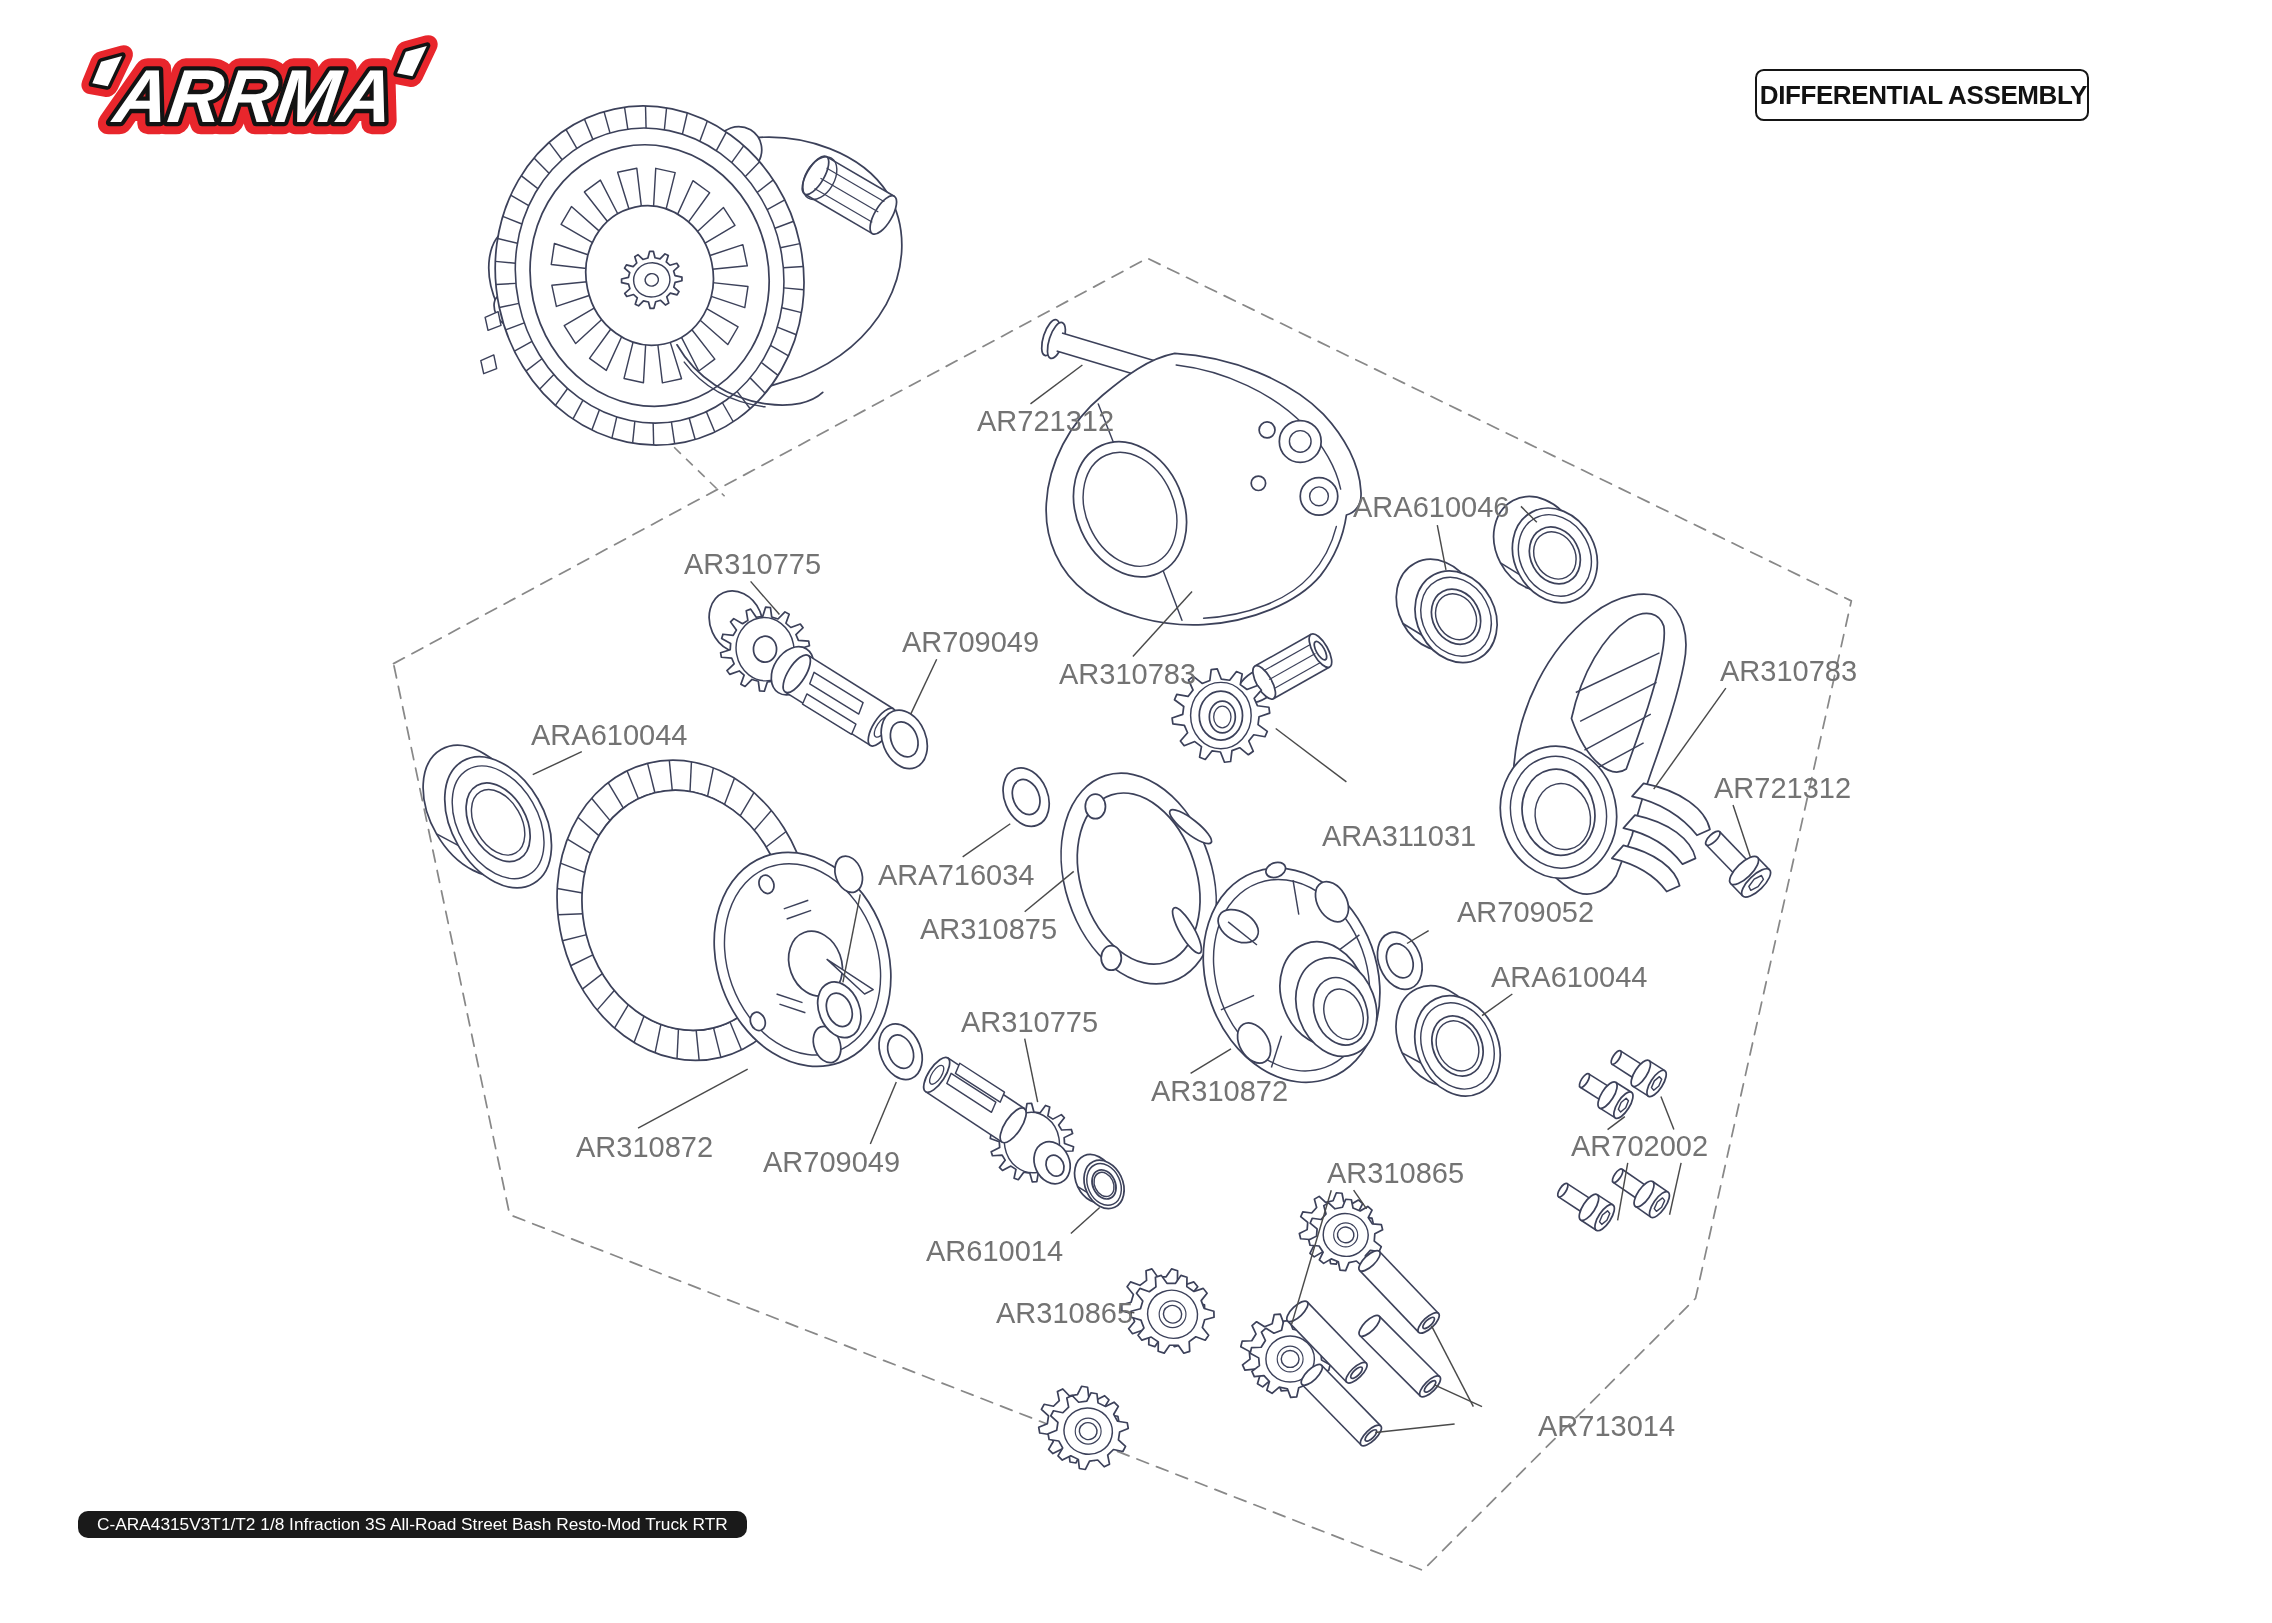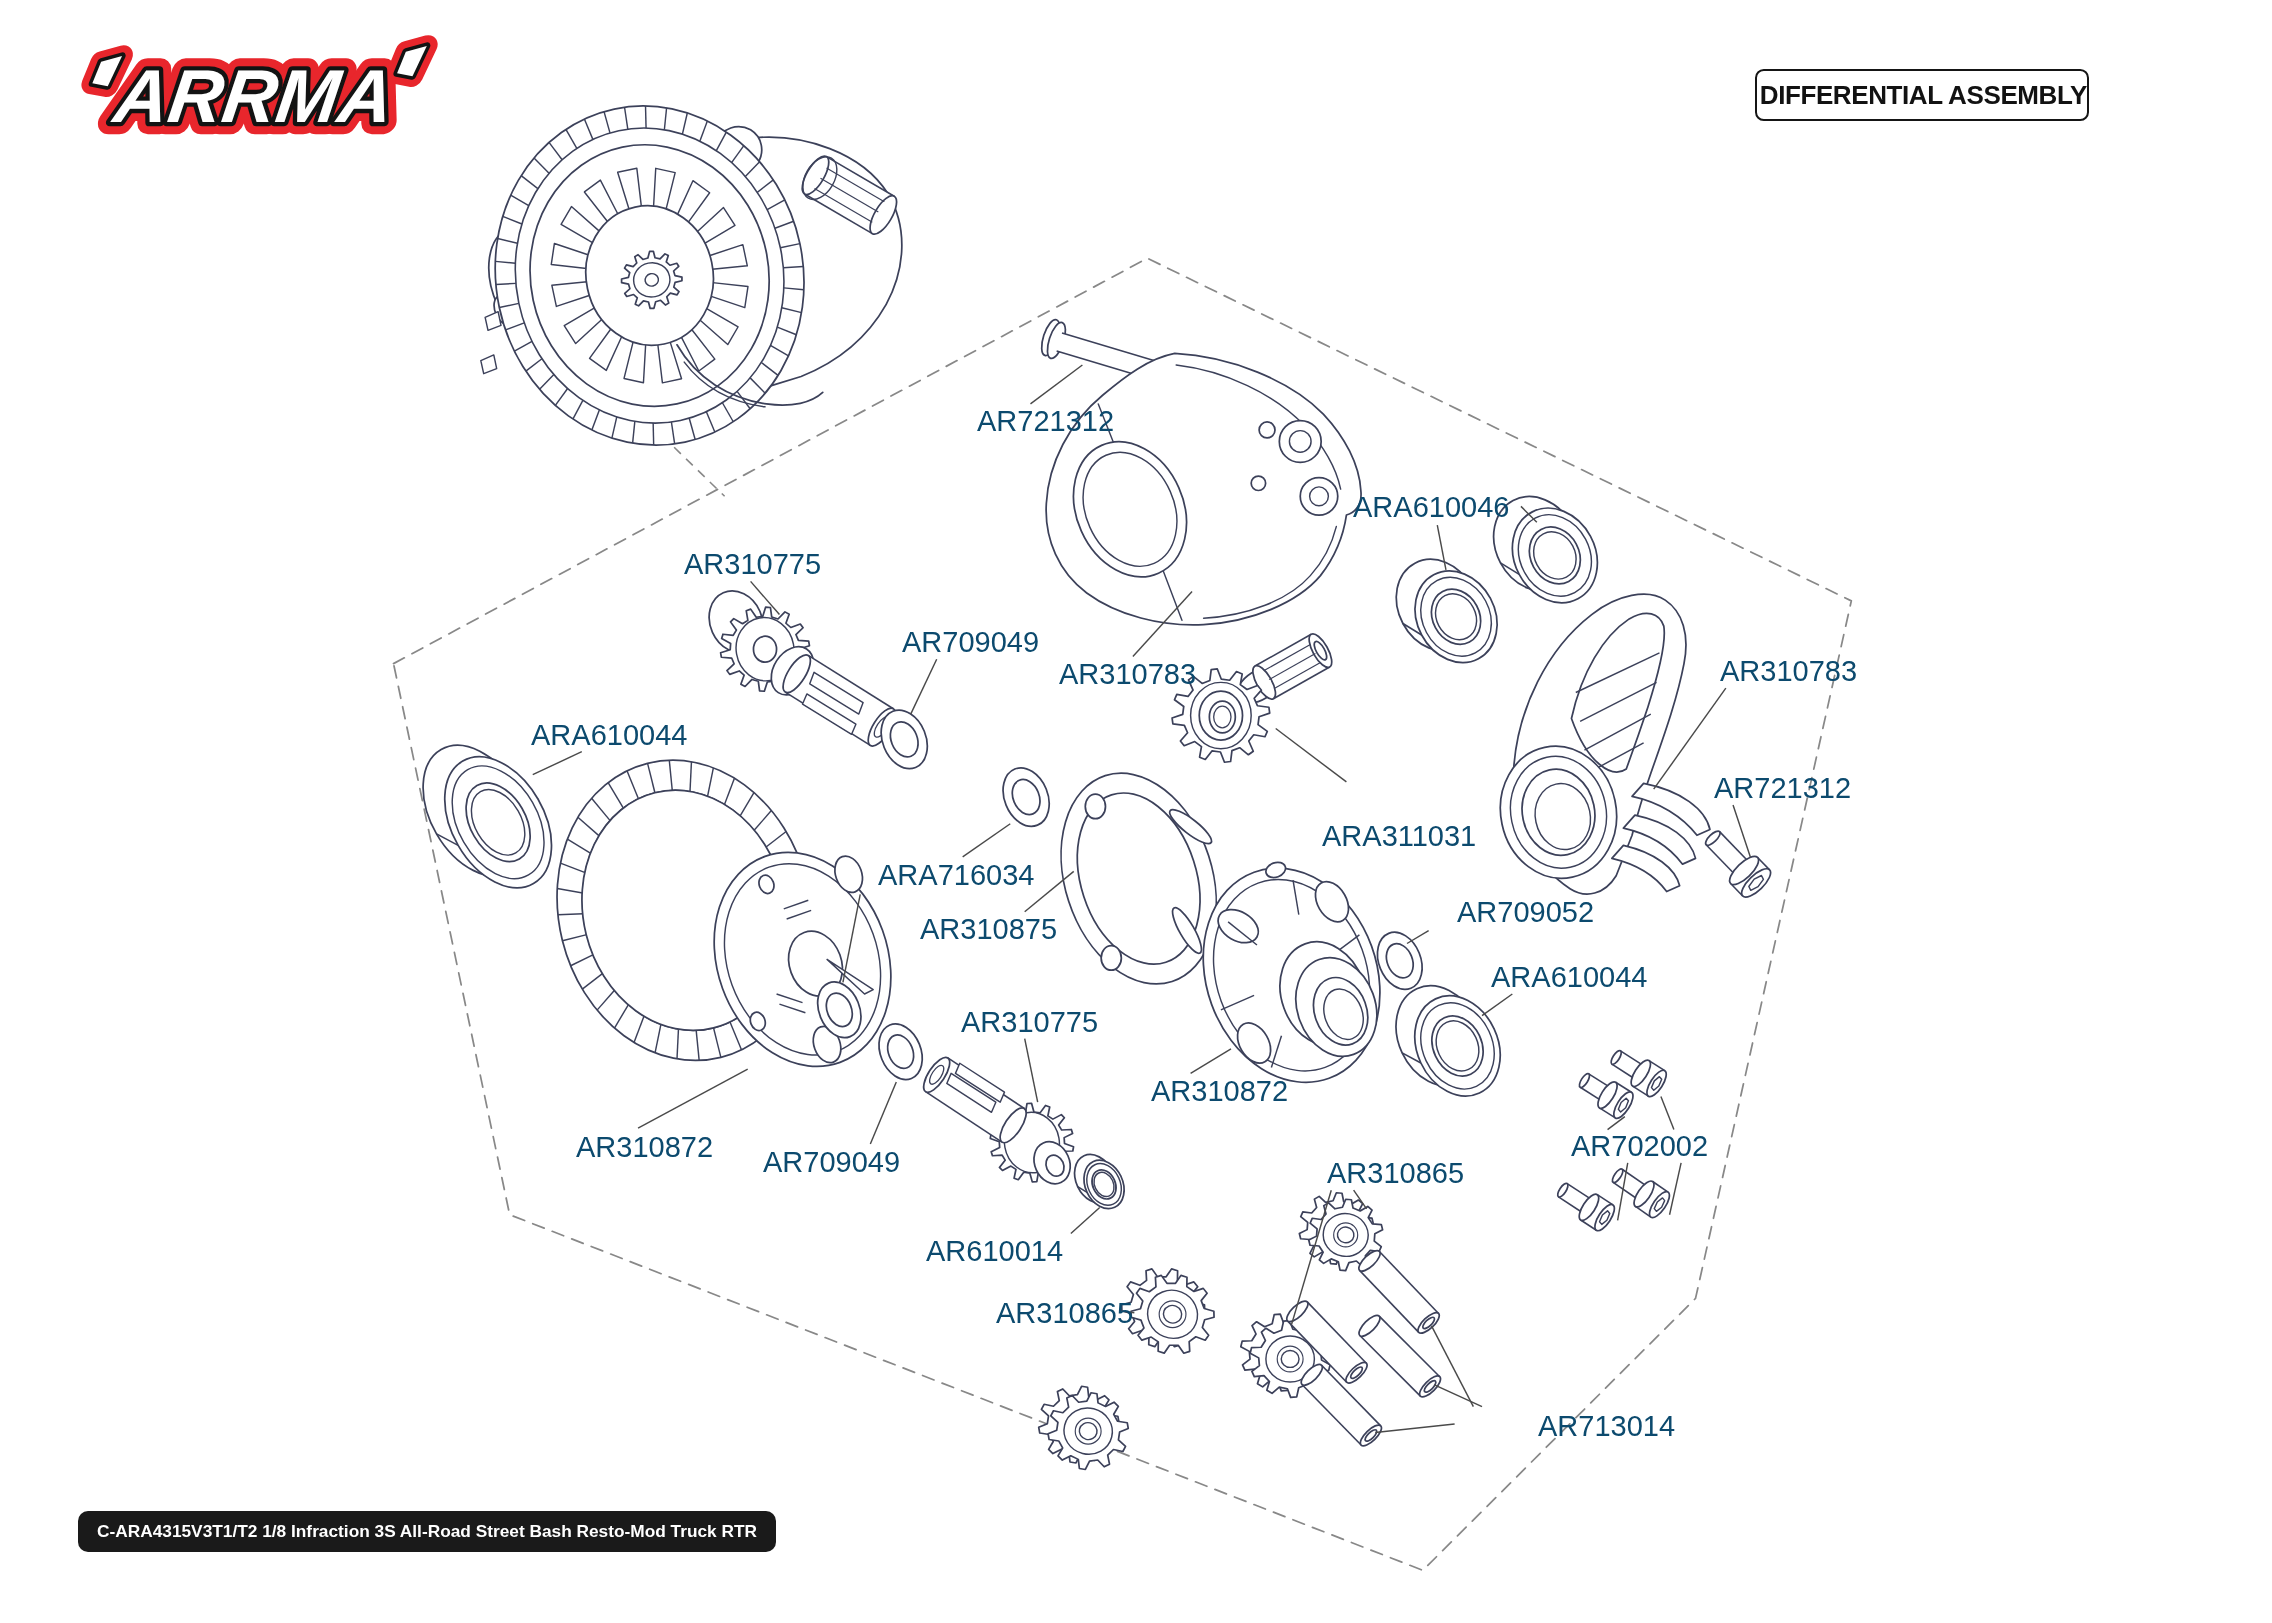--- a/index.html
+++ b/index.html
@@ -2,34 +2,34 @@
 <html style="font-size:11.5px"><head>
 <meta charset="utf-8">
 <style>
   html,body{margin:0;padding:0;}
   body{
     width:2273px;height:1623px;position:relative;background:#ffffff;
     font-family:"Liberation Sans", sans-serif;overflow:hidden;
   }
   #art{position:absolute;left:0;top:0;}
   .plabel{
-    position:absolute;font-size:29px;color:#0c4a6e;white-space:nowrap;
+    position:absolute;font-size:29px;color:#737373;white-space:nowrap;
     letter-spacing:0px;line-height:32px;
   }
   .title-box{
     position:absolute;left:1755px;top:69px;width:330px;height:48px;
     border:2.5px solid #151515;border-radius:8.7px;background:#fff;
     display:flex;align-items:center;justify-content:flex-end;
     font-weight:bold;font-size:26px;letter-spacing:-0.4px;color:#121212;
   }
   .footer-bar{
-    position:absolute;left:78px;top:1511px;height:41px;
+    position:absolute;left:78px;top:1511px;height:27px;
     background:#1a1a1a;border-radius:10px;color:#ffffff;
     display:inline-flex;align-items:center;padding:0 19px;
-    font-weight:bold;font-size:17.3px;white-space:nowrap;
+    font-weight:normal;font-size:17.3px;white-space:nowrap;
   }
   .logo-svg{position:absolute;left:72px;top:33px;}
 </style>
 </head>
 <body>
 
 <svg id="art" width="2273" height="1623" viewBox="0 0 3150 2250">
     <g>
       <path d="M 545,920 L 1590,358 L 2566,833 L 2350,1800 L 1972,2177 L 706,1684 Z" fill="none" stroke="#888888" stroke-width="2.4" stroke-linejoin="round" stroke-linecap="round" stroke-dasharray="17 12"></path>
       <line x1="868" y1="556" x2="1004" y2="688" stroke="#888888" stroke-width="2.2" stroke-dasharray="13 10"></line>

